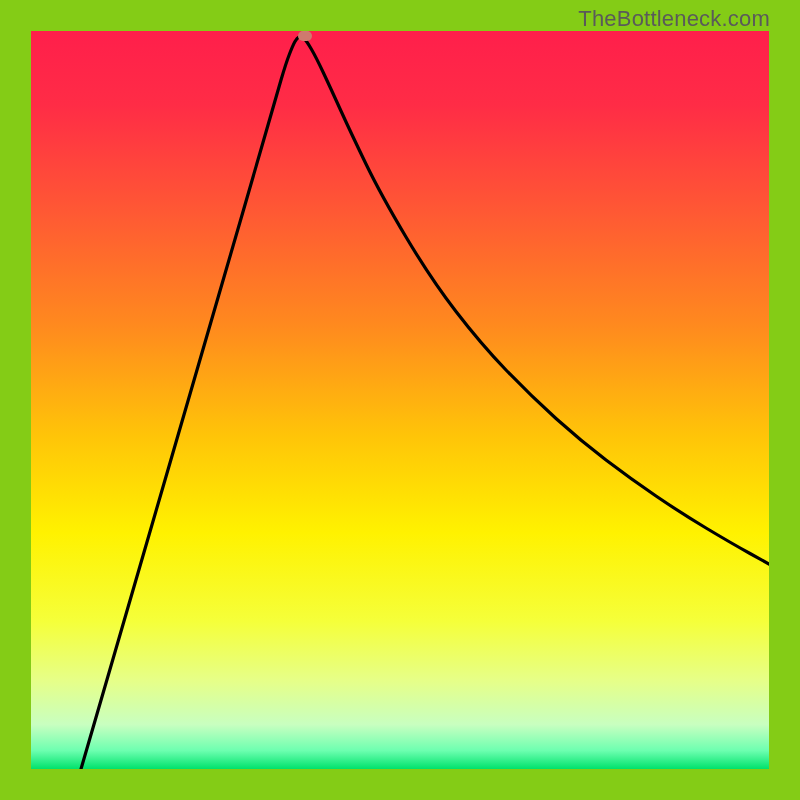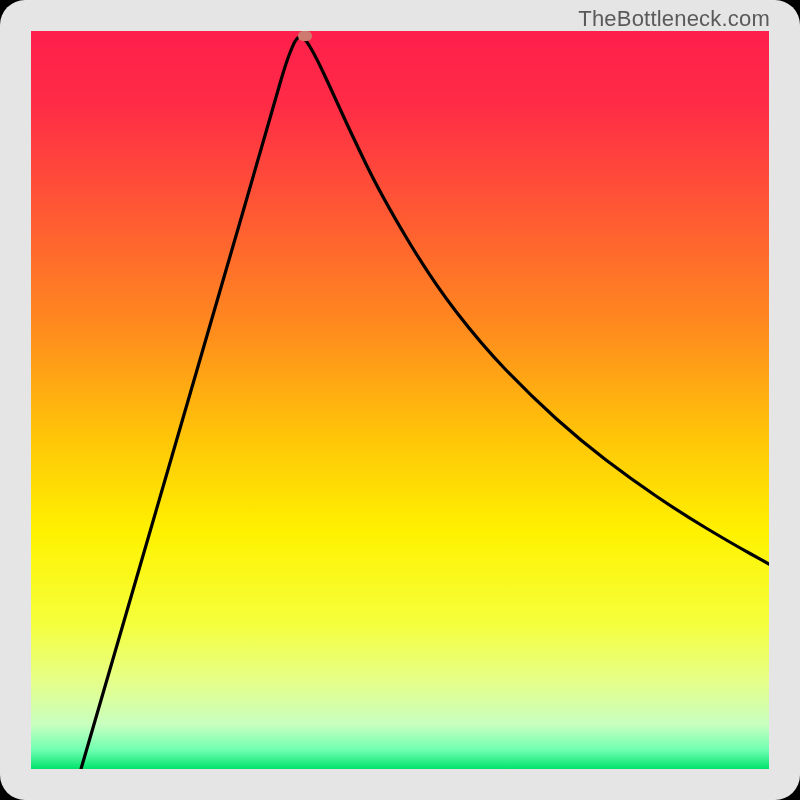--- a/index.html
+++ b/index.html
@@ -7,22 +7,21 @@
     padding: 0;
     width: 800px;
     height: 800px;
     background: #000;
     position: relative;
     font-family: Arial, Helvetica, sans-serif;
   }
   .frame {
     position: absolute;
     inset: 0;
-    background: #e5e5e5;
-    border-radius: 25px;
+    background: #84cc16;
   }
   .plot-area {
     position: absolute;
     left: 31px;
     top: 31px;
     width: 738px;
     height: 738px;
     overflow: hidden;
   }
   .watermark {

